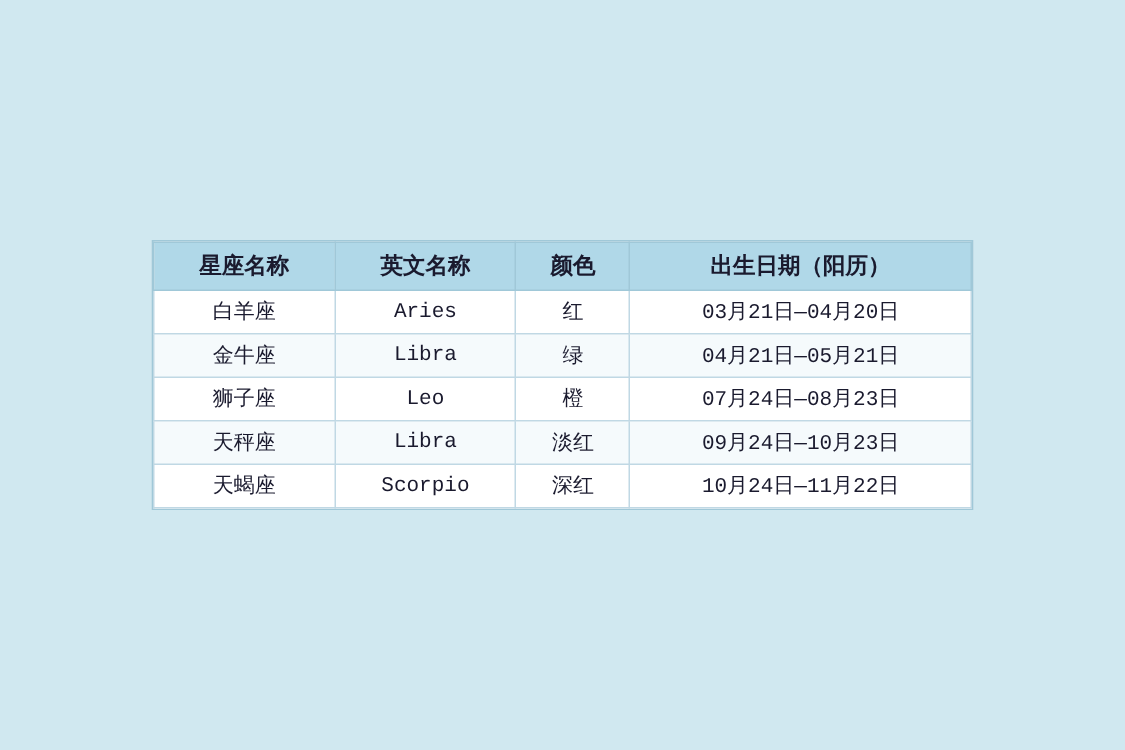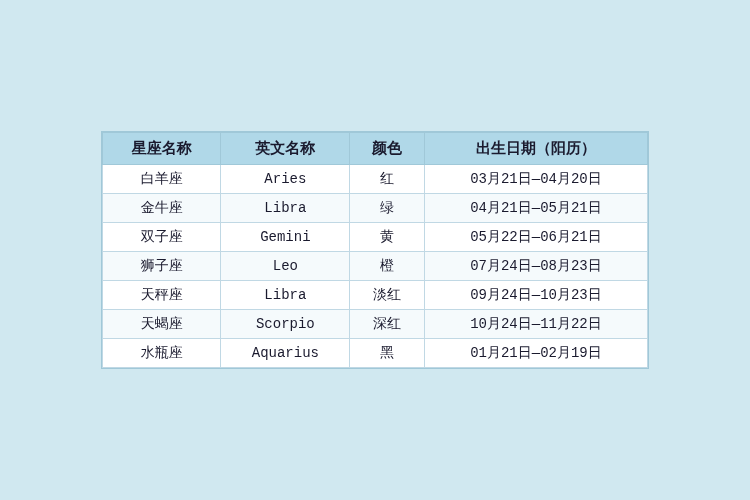--- a/index.html
+++ b/index.html
@@ -74,44 +74,32 @@
           <td>红</td>
           <td>03月21日—04月20日</td>
         </tr>
         <tr>
           <td>金牛座</td>
           <td>Libra</td>
           <td>绿</td>
           <td>04月21日—05月21日</td>
         </tr>
         <tr>
-          <td>双子座</td>
-          <td>Gemini</td>
-          <td>黄</td>
-          <td>05月22日—06月21日</td>
-        </tr>
-        <tr>
           <td>狮子座</td>
           <td>Leo</td>
           <td>橙</td>
           <td>07月24日—08月23日</td>
         </tr>
         <tr>
           <td>天秤座</td>
           <td>Libra</td>
           <td>淡红</td>
           <td>09月24日—10月23日</td>
         </tr>
         <tr>
           <td>天蝎座</td>
           <td>Scorpio</td>
           <td>深红</td>
           <td>10月24日—11月22日</td>
         </tr>
-        <tr>
-          <td>水瓶座</td>
-          <td>Aquarius</td>
-          <td>黑</td>
-          <td>01月21日—02月19日</td>
-        </tr>
       </tbody>
   </table>
 </div>
 
 </body></html>

